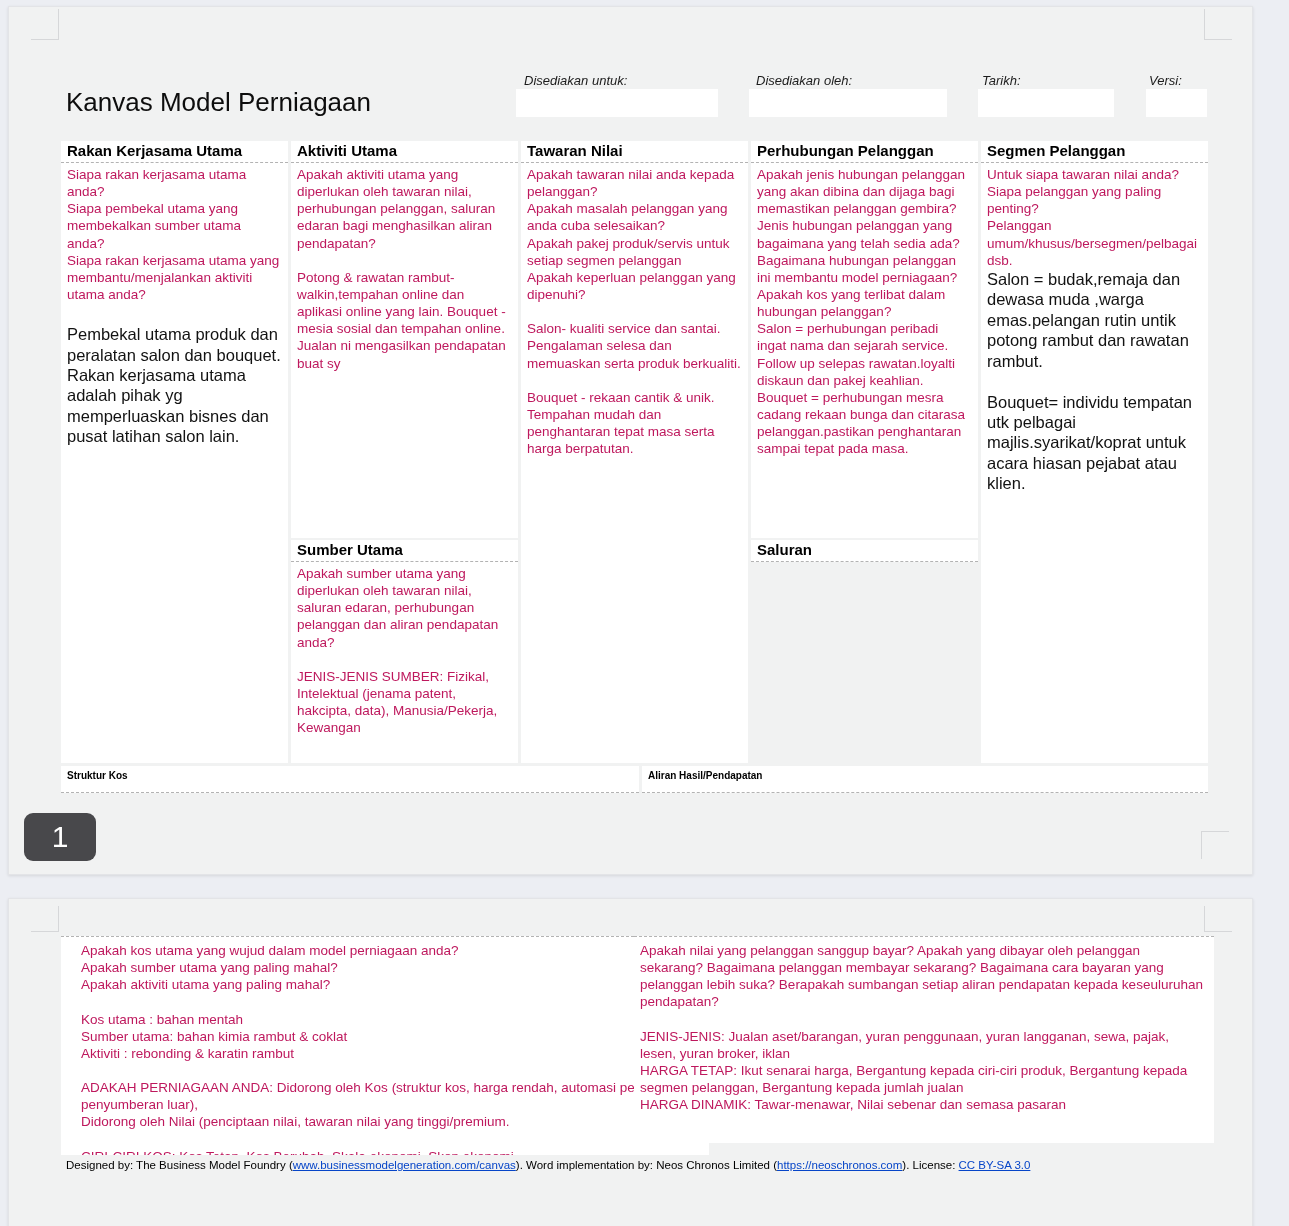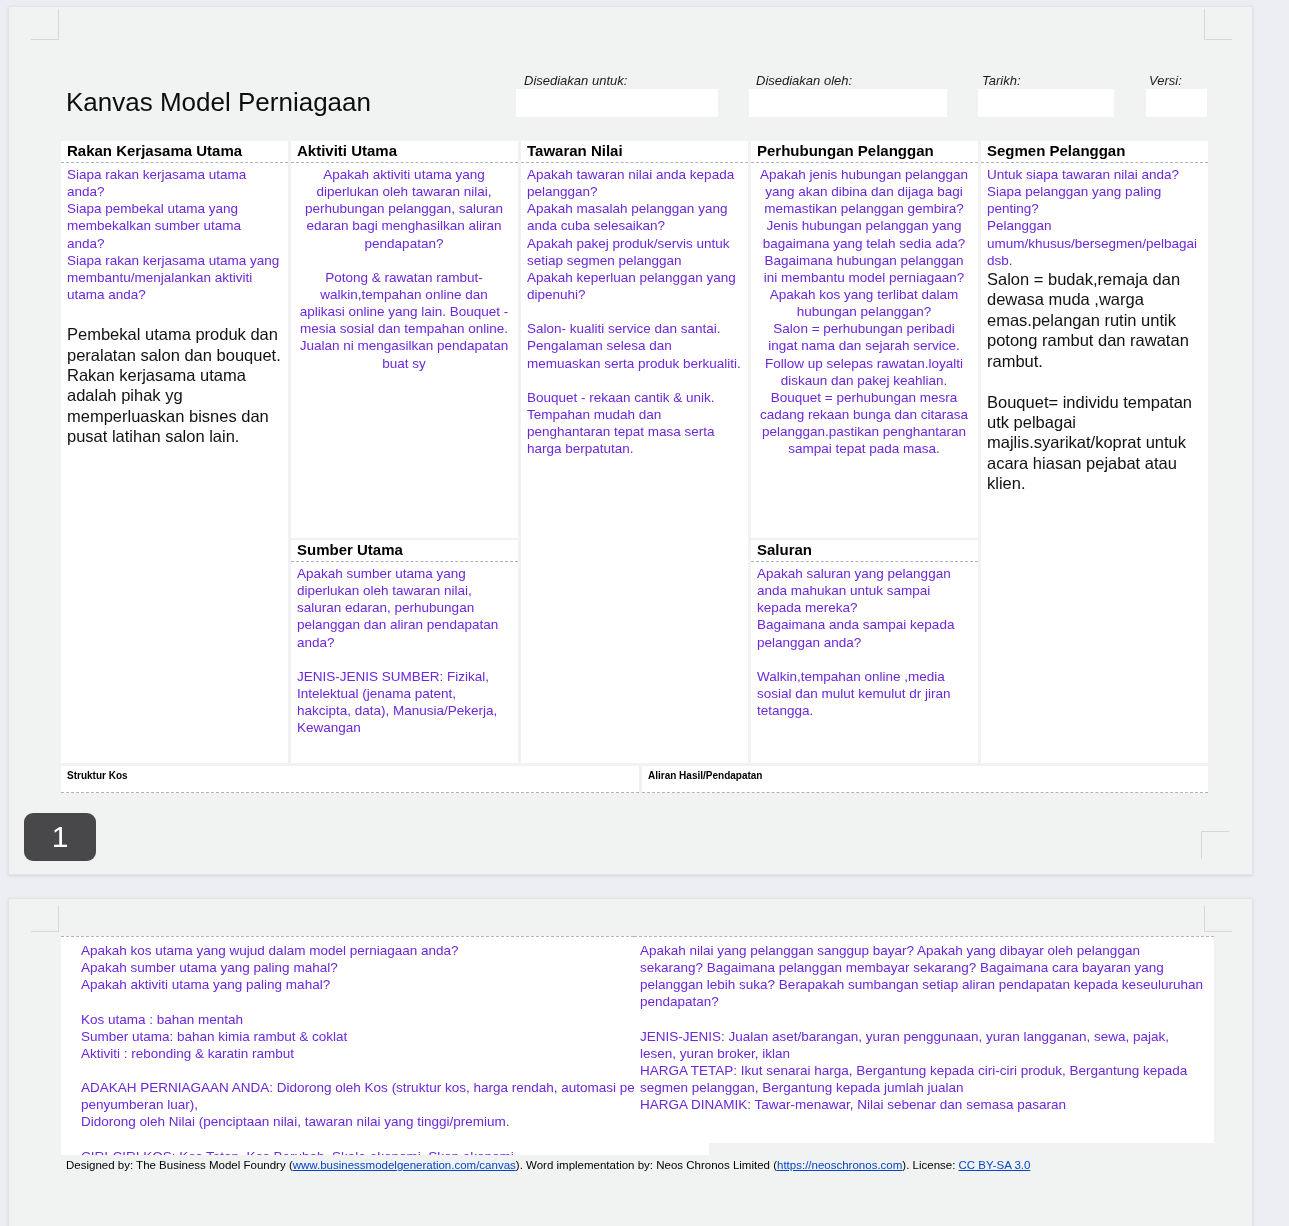--- a/index.html
+++ b/index.html
@@ -23,24 +23,24 @@
   .field-box { position:absolute; top:82px; height:28px; background:#ffffff; border:none; outline:none;
     font-size:13px; padding:0 6px; color:#111; }
 
   .canvas-grid { position:absolute; left:52px; top:134px; width:1147px; height:622px;
     display:grid; grid-template-columns:repeat(5, 1fr); column-gap:3px; }
   .col { display:flex; flex-direction:column; min-width:0; }
   .sec-head { height:22px; background:#ffffff; border-bottom:1px dashed #b3b3b3;
     font-size:15px; font-weight:bold; color:#000; padding:1px 4px 0 6px; flex:none; }
   .sec-body { background:#ffffff; padding:3px 7px 8px 6px; overflow:hidden; }
   .grow { flex:1 1 auto; }
-  .h375 { height:375px; flex:none;text-align:center; }
+  .h375 { height:375px; flex:none; }
   .gap2 { height:2px; flex:none; }
 
-  .prompt { font-size:13.5px; line-height:1.27; color:#6d28d9; white-space:pre-line; word-wrap:break-word; }
+  .prompt { font-size:13.5px; line-height:1.27; color:#be185d; white-space:pre-line; word-wrap:break-word; }
   .answer { font-size:16.5px; line-height:1.24; color:#121212; white-space:pre-line; margin-top:21px; word-wrap:break-word; }
   .answer.tight { margin-top:0; }
 
   .bottom-band { position:absolute; left:52px; top:759px; width:1147px; height:27px; }
   .band-cell { position:absolute; top:0; height:27px; background:#ffffff; border-bottom:1px dashed #b3b3b3;
     font-size:10px; font-weight:bold; color:#000; padding:4px 0 0 6px; }
 
   .page-badge { position:absolute; left:15px; top:806px; width:72px; height:48px; background:#48484b;
     border-radius:9px; color:#fff; font-size:30px; display:flex; align-items:center; justify-content:center; }
 
@@ -124,26 +124,20 @@
         <div class="sec-body h375">
           <div class="prompt">Apakah jenis hubungan pelanggan yang akan dibina dan dijaga bagi memastikan pelanggan gembira?
 Jenis hubungan pelanggan yang bagaimana yang telah sedia ada?
 Bagaimana hubungan pelanggan ini membantu model perniagaan?
 Apakah kos yang terlibat dalam hubungan pelanggan?
  Salon = perhubungan peribadi ingat nama dan sejarah service. Follow up selepas rawatan.loyalti diskaun dan pakej keahlian.
 Bouquet = perhubungan mesra cadang rekaan bunga dan citarasa pelanggan.pastikan penghantaran sampai tepat pada masa.</div>
         </div>
         <div class="gap2"></div>
         <div class="sec-head">Saluran</div>
-        <div class="sec-body grow">
-          <div class="prompt">Apakah saluran yang pelanggan anda mahukan untuk sampai kepada mereka?
-Bagaimana anda sampai kepada pelanggan anda?
-
- Walkin,tempahan online ,media sosial dan mulut kemulut dr jiran tetangga.</div>
-        </div>
       </div>
 
       <div class="col">
         <div class="sec-head">Segmen Pelanggan</div>
         <div class="sec-body grow">
           <div class="prompt">Untuk siapa tawaran nilai anda?
 Siapa pelanggan yang paling penting?
 Pelanggan umum/khusus/bersegmen/pelbagai dsb.</div>
           <div class="answer tight"> Salon = budak,remaja dan dewasa muda ,warga emas.pelangan rutin untik potong rambut dan rawatan rambut.
 

